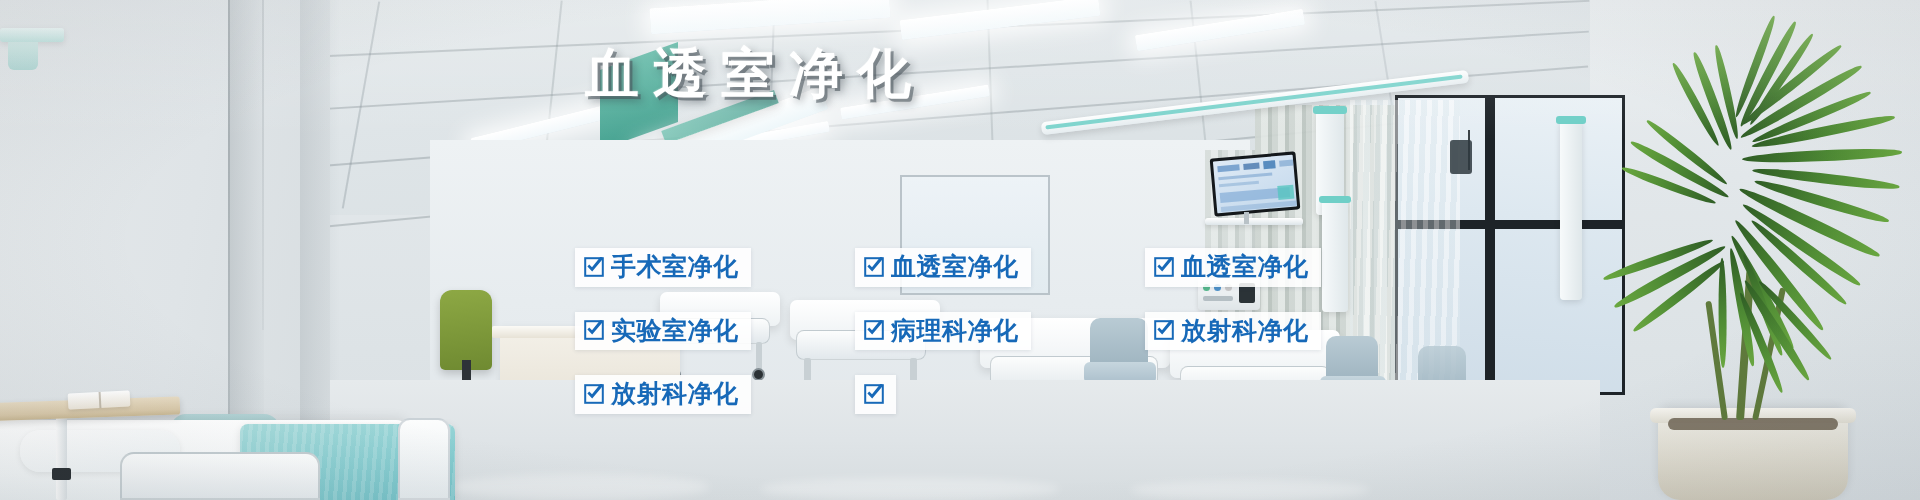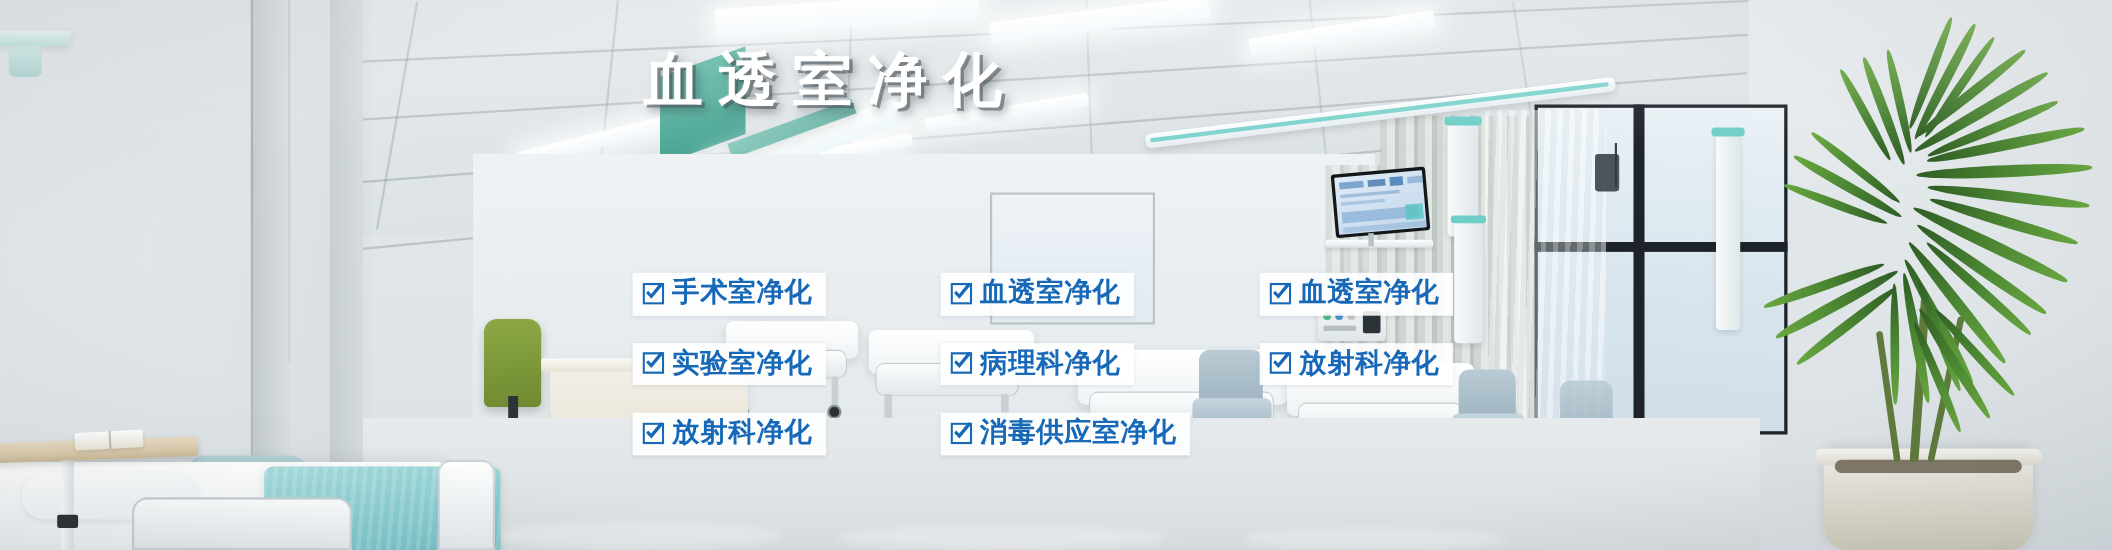--- a/index.html
+++ b/index.html
@@ -486,17 +486,16 @@
         </span>
         <span class="ftext">放射科净化</span>
       </div>
       <div class="feat">
         <span class="cbox">
           <svg viewBox="0 0 20 20" xmlns="http://www.w3.org/2000/svg">
             <rect x="1.2" y="1.2" width="17.6" height="17.6" fill="none" stroke="#1769b8" stroke-width="2"></rect>
             <path d="M3.4 9.6 L8.2 14.6 L19.4 1.2 L16.6 -0.4 L8.0 10.2 L5.2 7.4 Z" fill="#1769b8"></path>
           </svg>
         </span>
-        <span class="ftext">消毒供应室净化</span>
       </div>
     </div>
 
 </div>
 
 </body></html>

